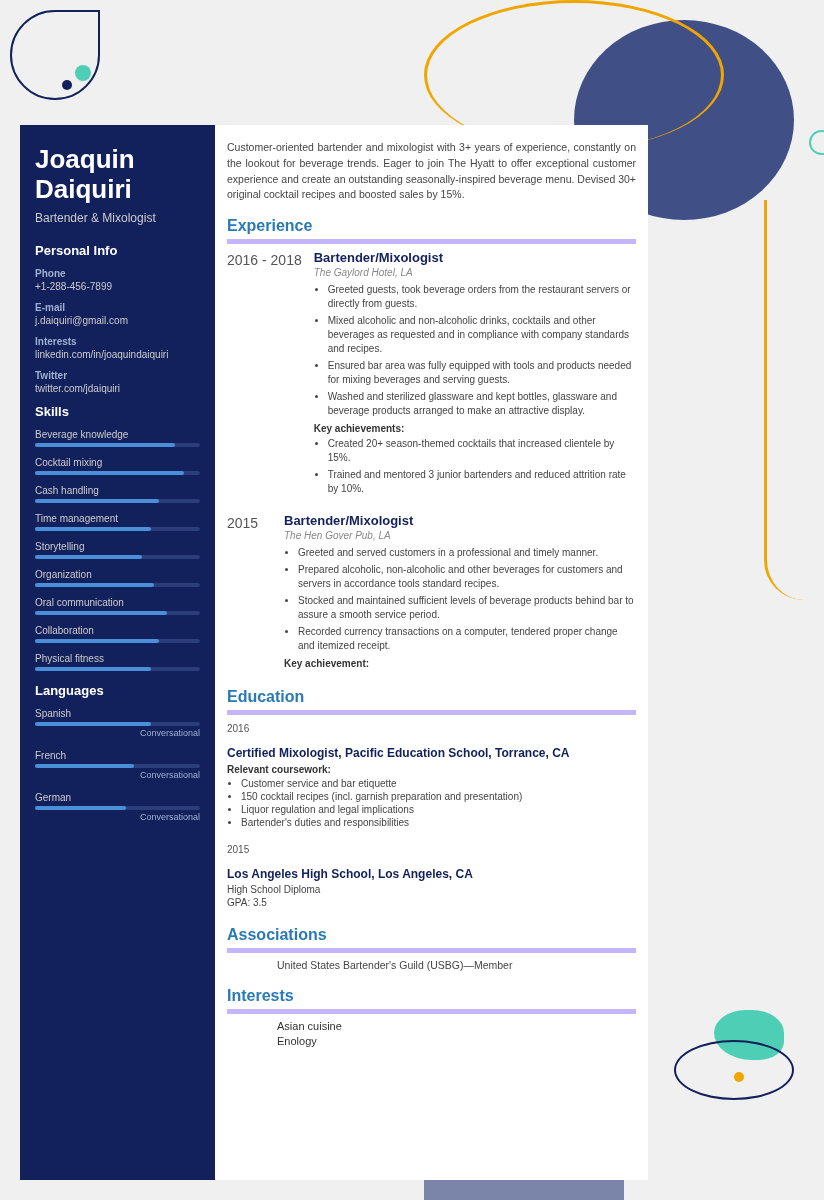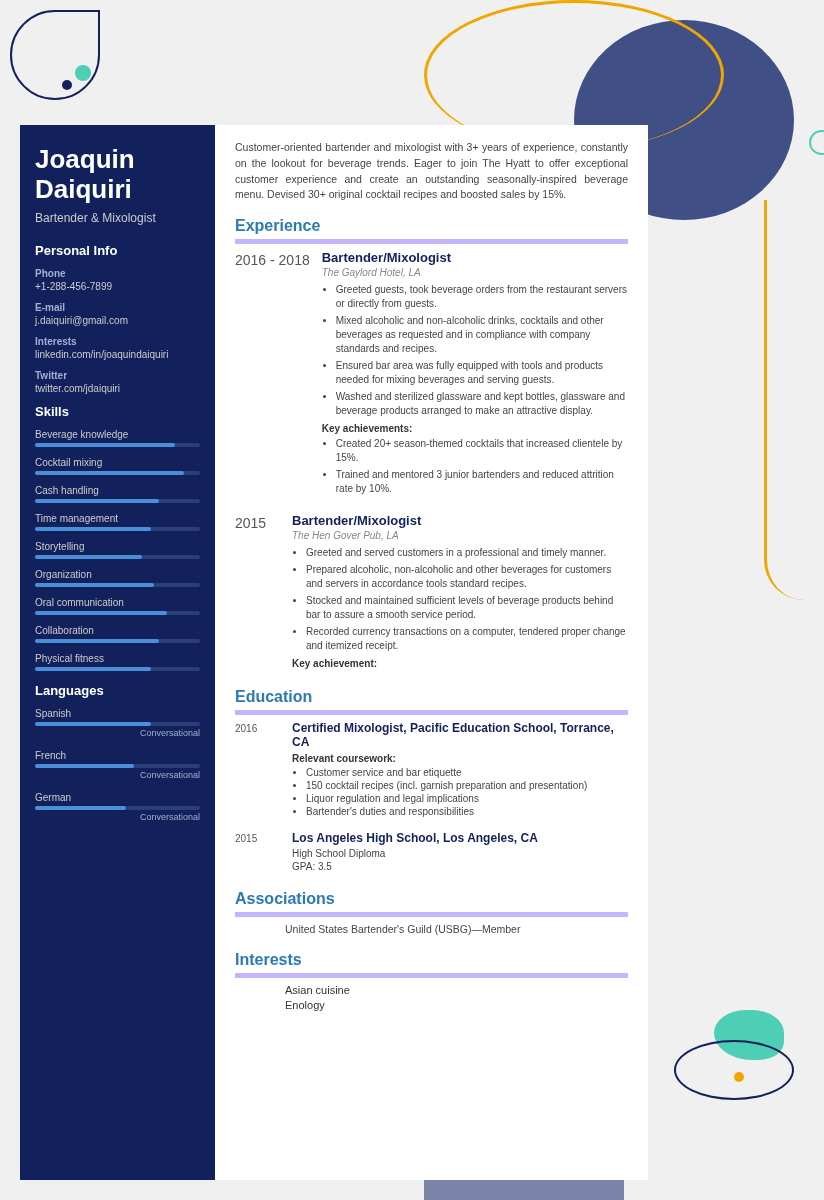--- a/index.html
+++ b/index.html
@@ -202,21 +202,21 @@
     .lang-bar-fill {
       height: 4px;
       background: #4a90d9;
       border-radius: 2px;
     }
 
     
     .main {
       flex: 1;
       background: #fff;
-      padding: 15px 20px;
+      padding: 15px 12px;
       font-size: 11px;
       color: #333;
     }
     .summary-text {
       font-size: 10.5px;
       color: #444;
       text-align: justify;
       line-height: 1.5;
       margin-bottom: 14px;
     }
@@ -265,20 +265,21 @@
       font-size: 10px;
       font-weight: bold;
       color: #333;
       margin: 5px 0 3px 0;
     }
 
     .edu-row {
       display: flex;
       gap: 12px;
       margin-bottom: 12px;
+      flex-direction: column;
     }
     .edu-date {
       font-size: 10px;
       color: #555;
       min-width: 45px;
       padding-top: 2px;
     }
     .edu-content { flex: 1; }
     .edu-title {
       font-size: 12px;

